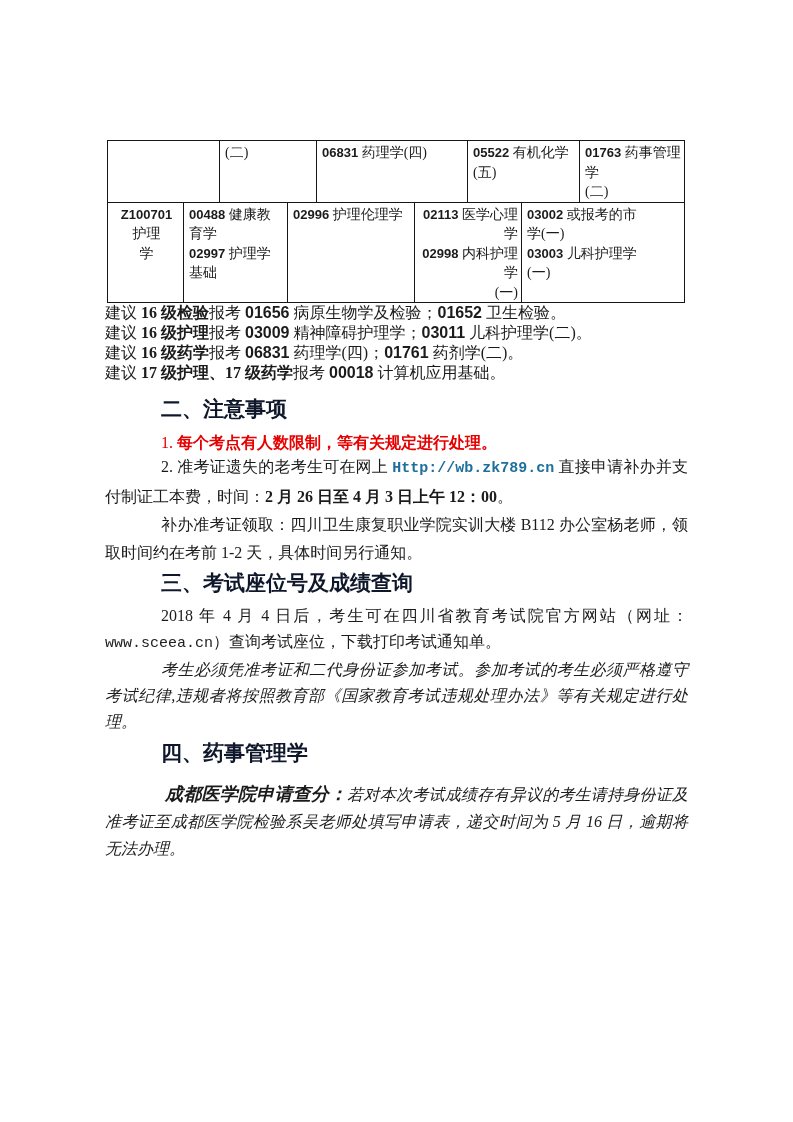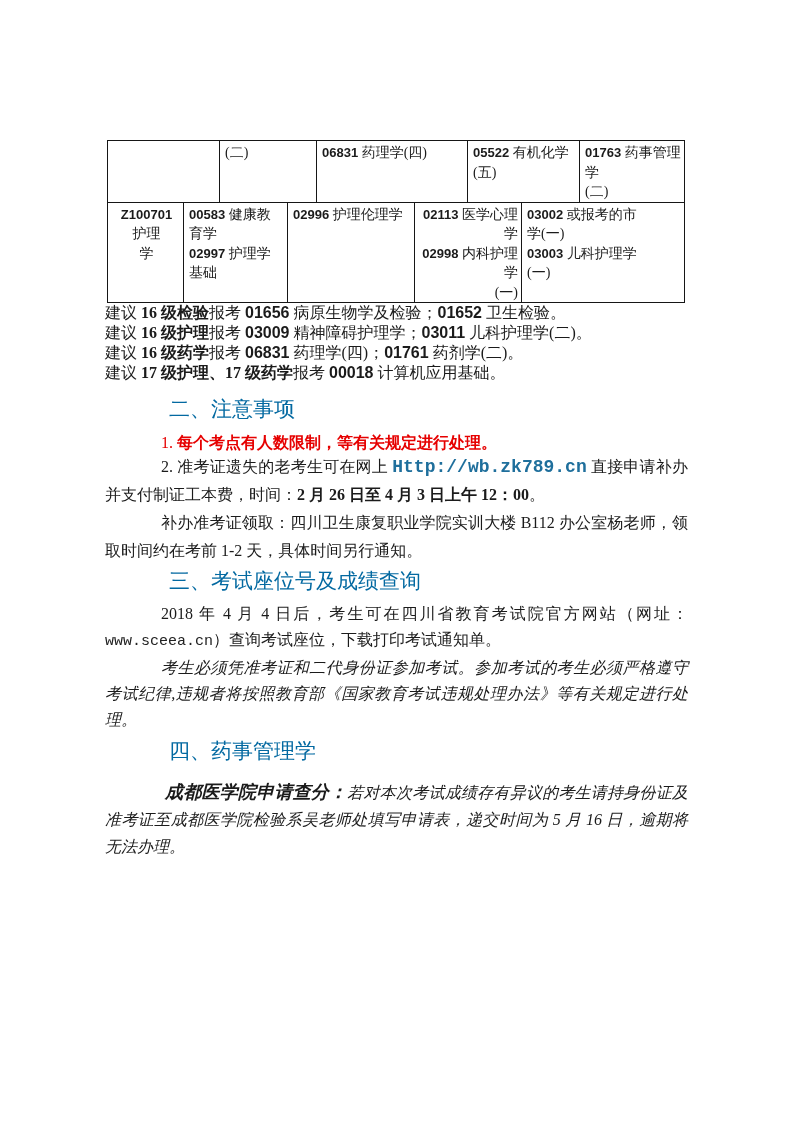--- a/index.html
+++ b/index.html
@@ -19,42 +19,42 @@
   .cell .code{font-family:"Liberation Sans", sans-serif;font-weight:600;font-size:13px;}
 
   
   .recs{}
   .rec{font-size:17px;line-height:20px;margin:0 0 21px 12px;}
   .rec .bold{font-weight:bold;}
   .num{font-family:"Liberation Sans", sans-serif;font-weight:600;font-size:16px;}
 
   
   .section-heading{
-    font-family:"Liberation Sans", sans-serif;font-size:21px;font-weight:normal;
-    margin:8px;padding-left:56px;line-height:24px;color:#0369a1;
+    font-family:"Liberation Sans", sans-serif;font-size:21px;font-weight:bold;
+    margin:0;padding-left:56px;line-height:24px;color:#0f172a;
   }
   [data-name="section-2-heading"]{margin-top:14px;margin-bottom:12px;}
   [data-name="section-3-heading"]{margin-top:4px;margin-bottom:8px;}
   [data-name="section-4-heading"]{margin-top:6px;margin-bottom:16px;}
 
   
   p.doc{font-size:16px;margin:0;text-align:justify;}
   [data-name="notice-limit"]{line-height:20px;margin-bottom:13px;text-indent:56px;text-align:left;}
   [data-name="notice-lost-card"]{line-height:28px;text-indent:56px;}
   [data-name="notice-card-pickup"]{line-height:28px;text-indent:56px;}
   [data-name="seat-query"]{line-height:26px;margin-bottom:7px;text-indent:56px;}
   [data-name="exam-rules"]{line-height:26px;margin-bottom:5px;font-style:italic;text-indent:56px;}
   [data-name="score-query"]{line-height:26px;font-style:italic;text-indent:56px;}
   [data-name="score-review"]{line-height:27px;font-style:italic;text-indent:60px;}
 
   
   .bold{font-weight:bold;}
   .red{color:#e60000;}
   .red-bold{color:#e60000;font-weight:bold;}
-  .url{font-family:"Liberation Mono", monospace;font-weight:bold;color:#1f6f9c;font-size:18px;font-style:normal;}
+  .url{font-family:"Liberation Mono", monospace;font-weight:bold;color:#1f6f9c;font-size:15px;font-style:normal;}
   .mono{font-family:"Liberation Mono", monospace;font-size:15px;font-style:normal;color:#222;}
   .mono-teal{font-family:"Liberation Mono", monospace;font-size:15px;font-style:normal;color:#2e7d9e;}
   .kai-lead{font-weight:bold;font-size:18px;}
 </style>
 </head>
 <body>
 
 <div class="page" data-name="document-page">
   <div class="content" data-name="document-content">
 
@@ -75,21 +75,21 @@
             <div data-name="table-cell-line"><span class="code" data-name="text-segment">01763</span><span data-name="text-segment"> 药事管理学</span></div>
             <div data-name="table-cell-line"><span data-name="text-segment">(二)</span></div>
           </div>
         </div>
         <div class="tbl-row" data-name="table-row">
           <div class="cell" data-name="table-cell" style="width: 76px; min-height: 80px; text-align: center;">
             <div data-name="table-cell-line"><span class="code" data-name="text-segment">Z100701</span><span data-name="text-segment"> 护理</span></div>
             <div data-name="table-cell-line"><span data-name="text-segment">学</span></div>
           </div>
           <div class="cell" data-name="table-cell" style="width: 104px; min-height: 80px;">
-            <div data-name="table-cell-line"><span class="code" data-name="text-segment">00583</span><span data-name="text-segment"> 健康教育学</span></div>
+            <div data-name="table-cell-line"><span class="code" data-name="text-segment">00488</span><span data-name="text-segment"> 健康教育学</span></div>
             <div data-name="table-cell-line"><span class="code" data-name="text-segment">02997</span><span data-name="text-segment"> 护理学基础</span></div>
           </div>
           <div class="cell" data-name="table-cell" style="width: 127px; min-height: 80px;">
             <div data-name="table-cell-line"><span class="code" data-name="text-segment">02996</span><span data-name="text-segment"> 护理伦理学</span></div>
           </div>
           <div class="cell" data-name="table-cell" style="width: 107px; min-height: 80px; text-align: right;">
             <div data-name="table-cell-line"><span class="code" data-name="text-segment">02113</span><span data-name="text-segment"> 医学心理学</span></div>
             <div data-name="table-cell-line"><span class="code" data-name="text-segment">02998</span><span data-name="text-segment"> 内科护理学</span></div>
             <div data-name="table-cell-line"><span data-name="text-segment">(一)</span></div>
           </div>

